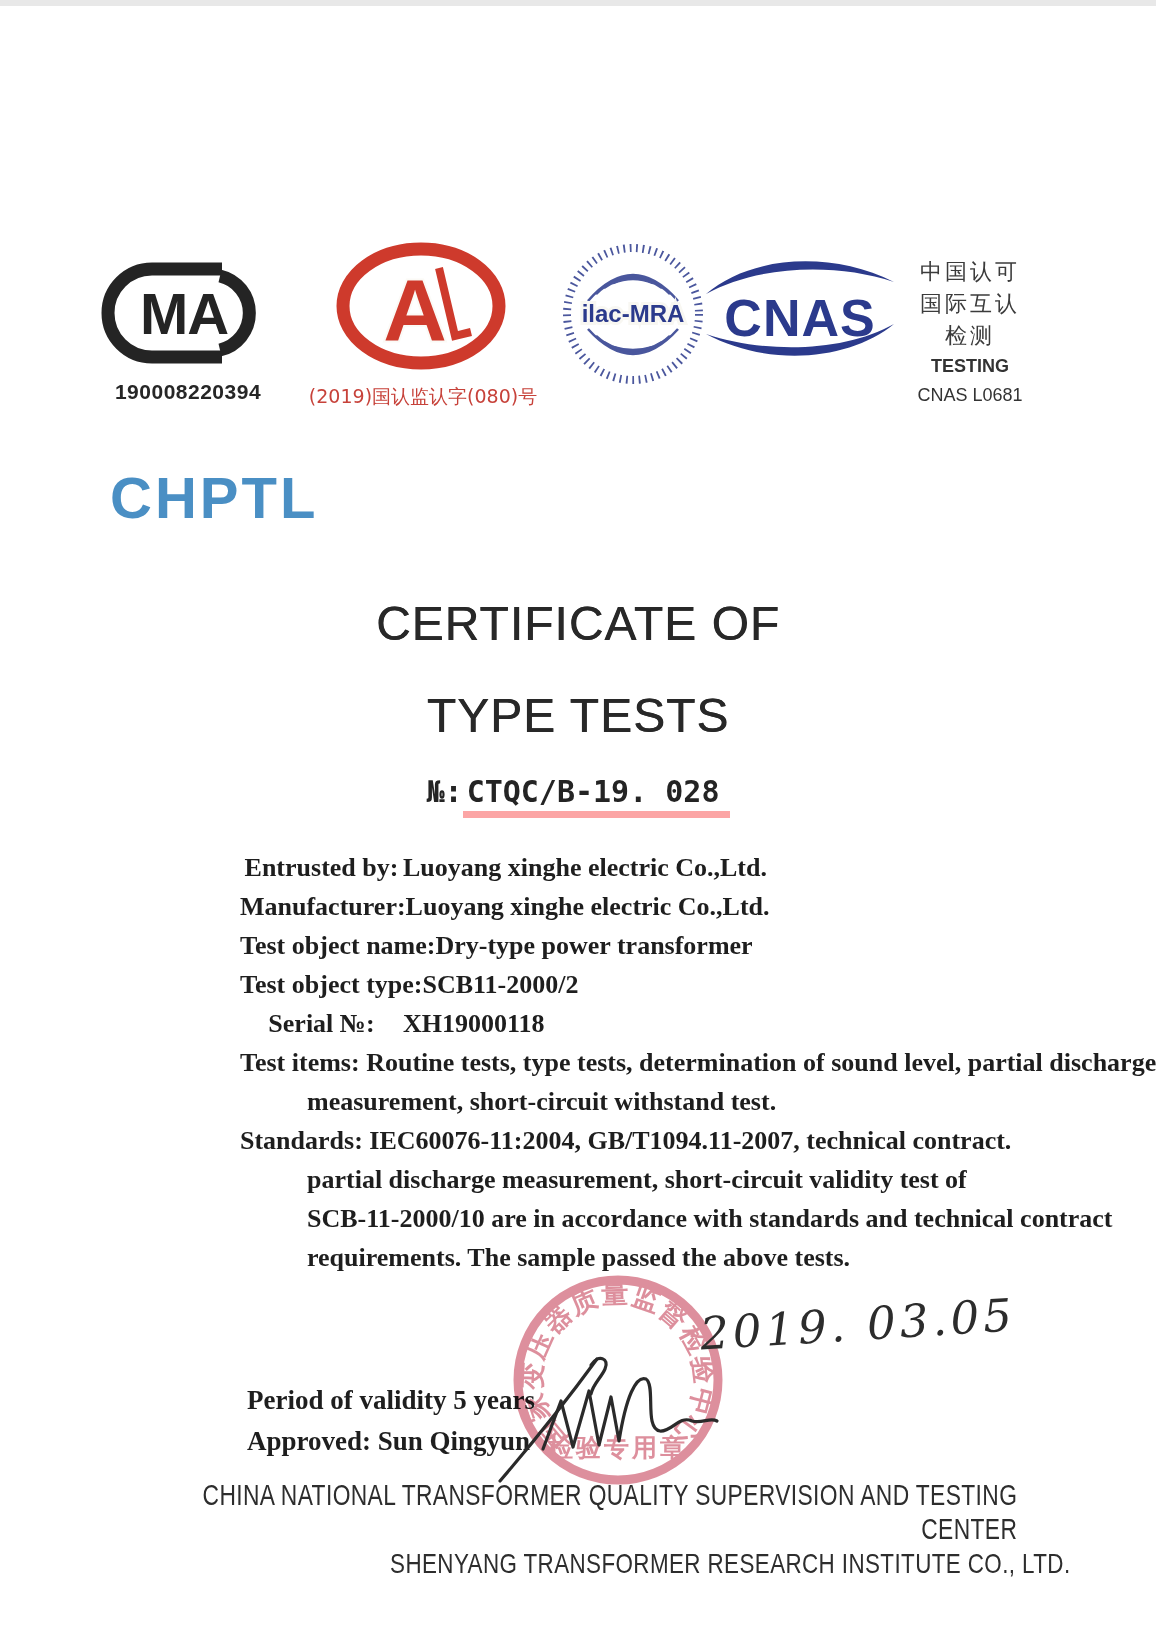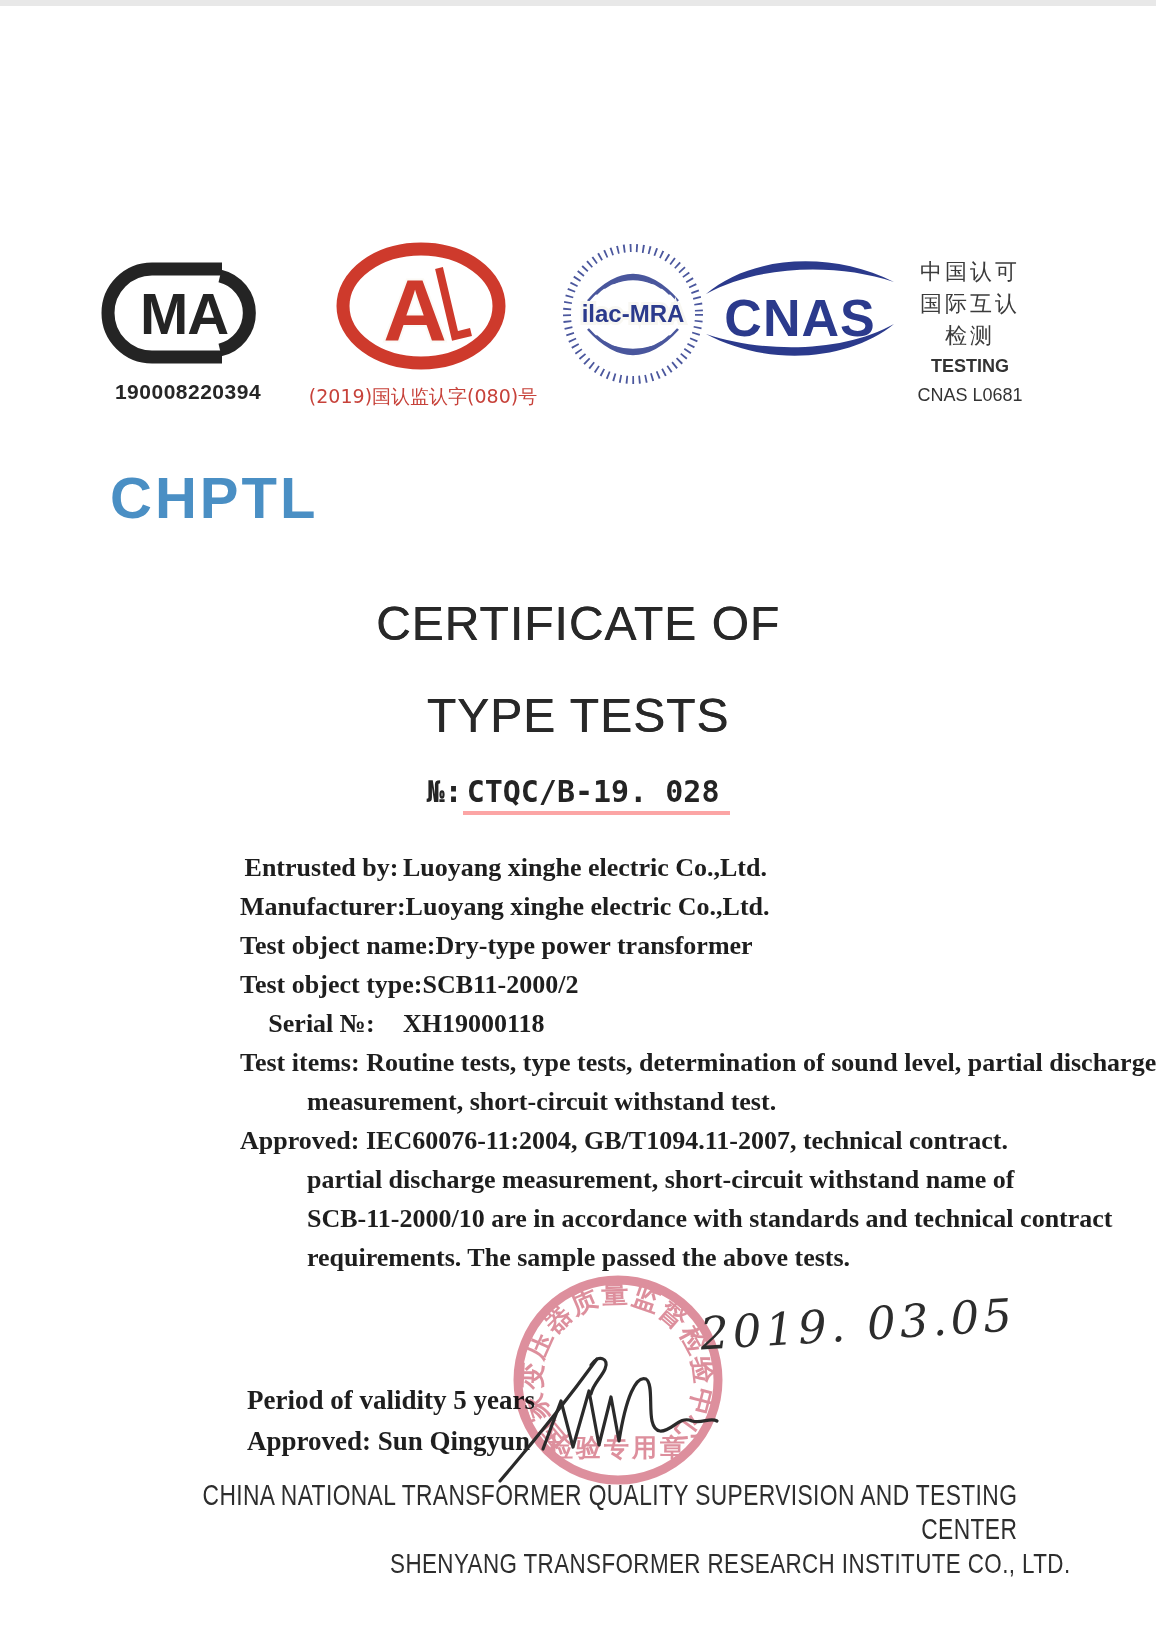--- a/index.html
+++ b/index.html
@@ -27,21 +27,21 @@
   .brand{position:absolute;left:110px;top:458px;
     font-family:"Liberation Sans",sans-serif;font-weight:bold;font-size:58px;
     color:#4a8fc4;letter-spacing:3px;}
   
   .title{position:absolute;left:0;top:572px;width:100%;text-align:center;
     font-family:"Liberation Sans",sans-serif;font-size:48px;line-height:92px;
     color:#282828;letter-spacing:1px;text-shadow:.5px 0 0 currentColor;}
   
   .certno{position:absolute;left:0;top:768px;width:100%;text-align:center;
     font-family:"DejaVu Sans Mono",monospace;font-size:30px;color:#242424;font-weight:bold;}
-  .certno .val{border-bottom:4px solid #fca5a5;padding:0 10px 2px 4px;}
+  .certno .val{border-bottom:7px solid #fca5a5;padding:0 10px 2px 4px;}
   
   .fields{position:absolute;left:240px;top:842px;width:880px;
     font-weight:bold;font-size:26px;color:#1e1e1e;}
   .frow{height:39px;line-height:39px;white-space:nowrap;}
   .frow .lbl{display:inline-block;min-width:163px;text-align:center;}
   .frow.cont{padding-left:67px;}
   
   .approval{position:absolute;left:247px;top:1374px;font-weight:bold;font-size:27px;
     line-height:41px;color:#1e1e1e;}
   
@@ -132,24 +132,24 @@
     </div>
     <div class="frow">
       <span class="lbl">Serial №:</span><span>XH19000118</span>
     </div>
     <div class="frow">
       <span>Test items:</span>
       <span>Routine tests, type tests, determination of sound level, partial discharge</span>
     </div>
     <div class="frow cont">measurement, short-circuit withstand test.</div>
     <div class="frow">
-      <span>Approved:</span>
+      <span>Standards:</span>
       <span>IEC60076-11:2004, GB/T1094.11-2007, technical contract.</span>
     </div>
-    <div class="frow cont">partial discharge measurement, short-circuit withstand name of</div>
+    <div class="frow cont">partial discharge measurement, short-circuit validity test of</div>
     <div class="frow cont">SCB-11-2000/10 are in accordance with standards and technical contract</div>
     <div class="frow cont">requirements. The sample passed the above tests.</div>
   </div>
 
   <div class="approval">
     <div>Period of validity 5 years</div>
     <div>Approved: Sun Qingyun</div>
   </div>
 
   <svg class="logo stamp" width="244" height="244" viewBox="0 0 244 244">

